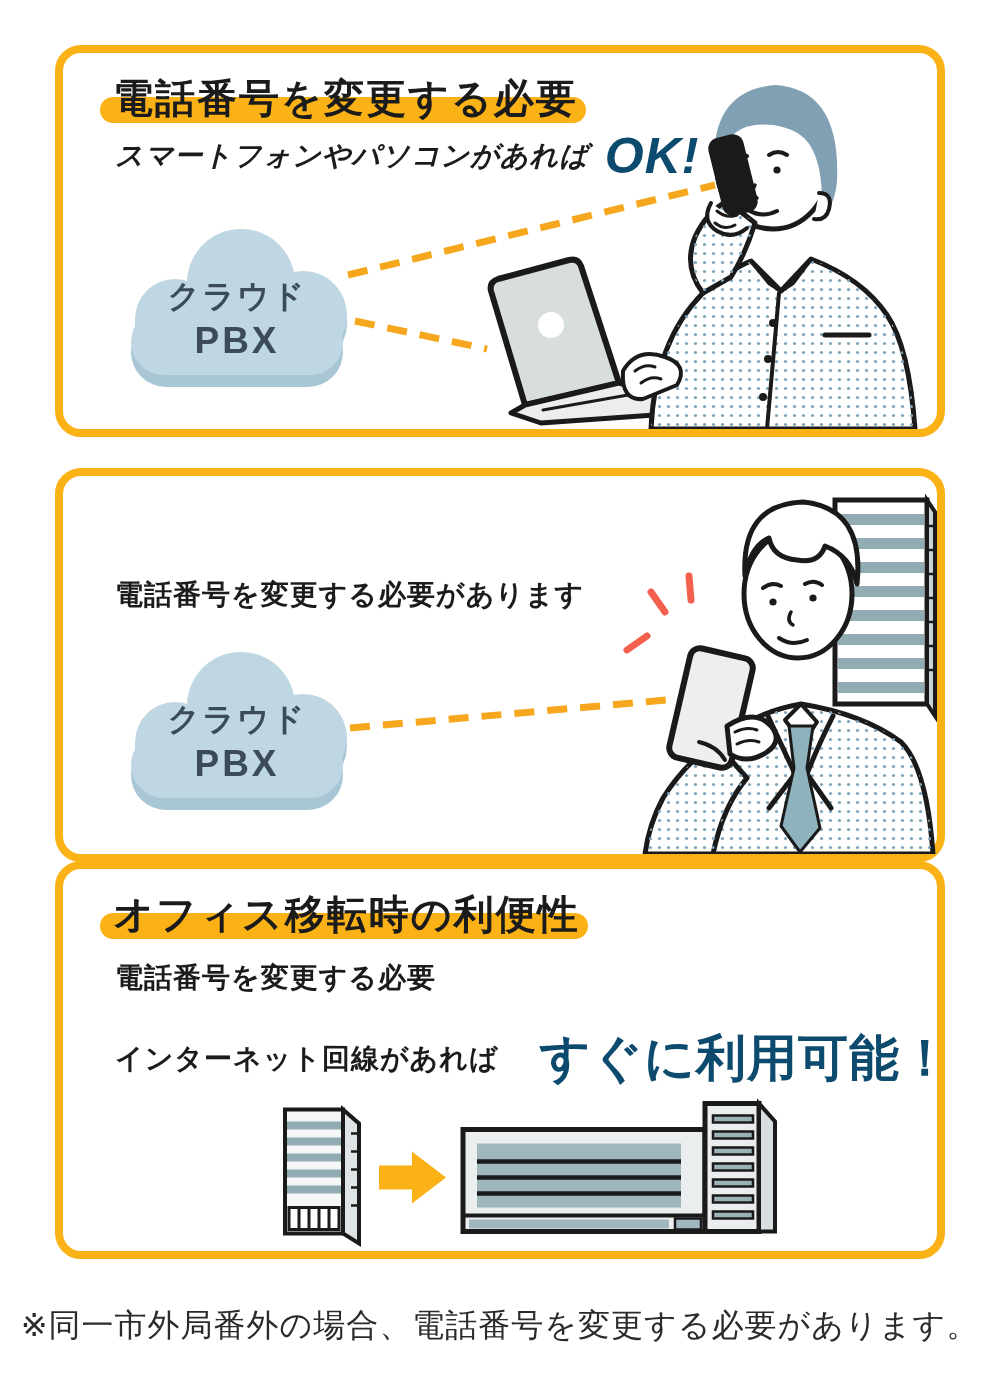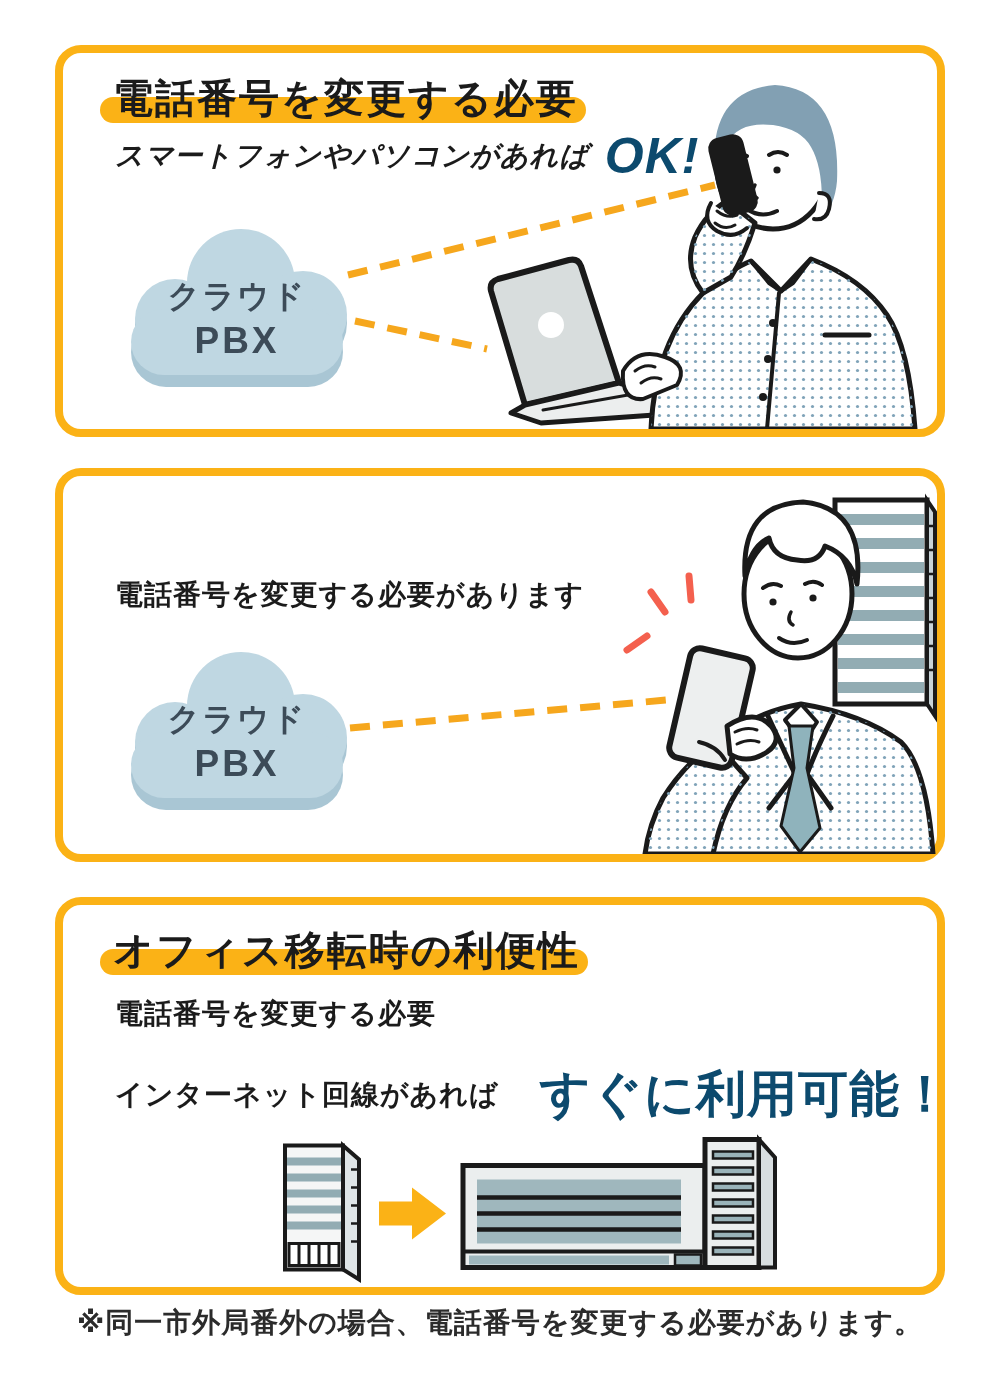--- a/index.html
+++ b/index.html
@@ -7,21 +7,21 @@
   .page {
     position:relative; width:1000px; height:1377px; background:#ffffff;
     font-family:"Liberation Sans","DejaVu Sans",sans-serif; overflow:hidden;
   }
   .panel {
     position:absolute; left:55px; width:890px; background:#ffffff;
     border:8px solid #FBB216; border-radius:26px;
   }
   .panel-1 { top:45px;  height:392px; }
   .panel-2 { top:468px; height:394px; }
-  .panel-3 { top:897px; height:398px; }
+  .panel-3 { top:861px; height:398px; }
 
   .illu { position:absolute; left:0; top:0; width:874px; height:100%; }
 
   .heading-wrap { position:absolute; left:50px; top:22px; display:inline-block; }
   .hl-bar {
     position:absolute; left:-13px; right:-8px; bottom:-2px; height:26px;
     background:#FBB216; border-radius:13px;
   }
   .heading-text {
     position:relative; font-size:40px; font-weight:800; color:#1b1b1b;
@@ -31,21 +31,21 @@
   .sub-text { font-size:28px; font-weight:600; color:#1b1b1b; letter-spacing:1px; }
   .em-red  { font-size:50px; font-weight:800; color:#0c4a6e; margin-left:16px; letter-spacing:1px; }
 
   .p1-sub { top:74px;font-style:italic; }
   .p2-sub { top:100px; }
   .p3-line1 { top:90px;flex-direction:column; }
   .p3-line2 { top:156px;gap:25px; }
 
   .footnote {
     position:absolute; left:0; right:0; top:1304px; text-align:center;
-    font-size:28px; font-weight:700; color:#2b2b2b; letter-spacing:1px;
+    font-size:32px; font-weight:400; color:#2b2b2b; letter-spacing:1px;
   }
 </style>
 </head>
 <body>
 
 <div class="page">
 
   <section class="panel panel-1">
     <svg class="illu" viewBox="0 0 874 376">
       <defs>

